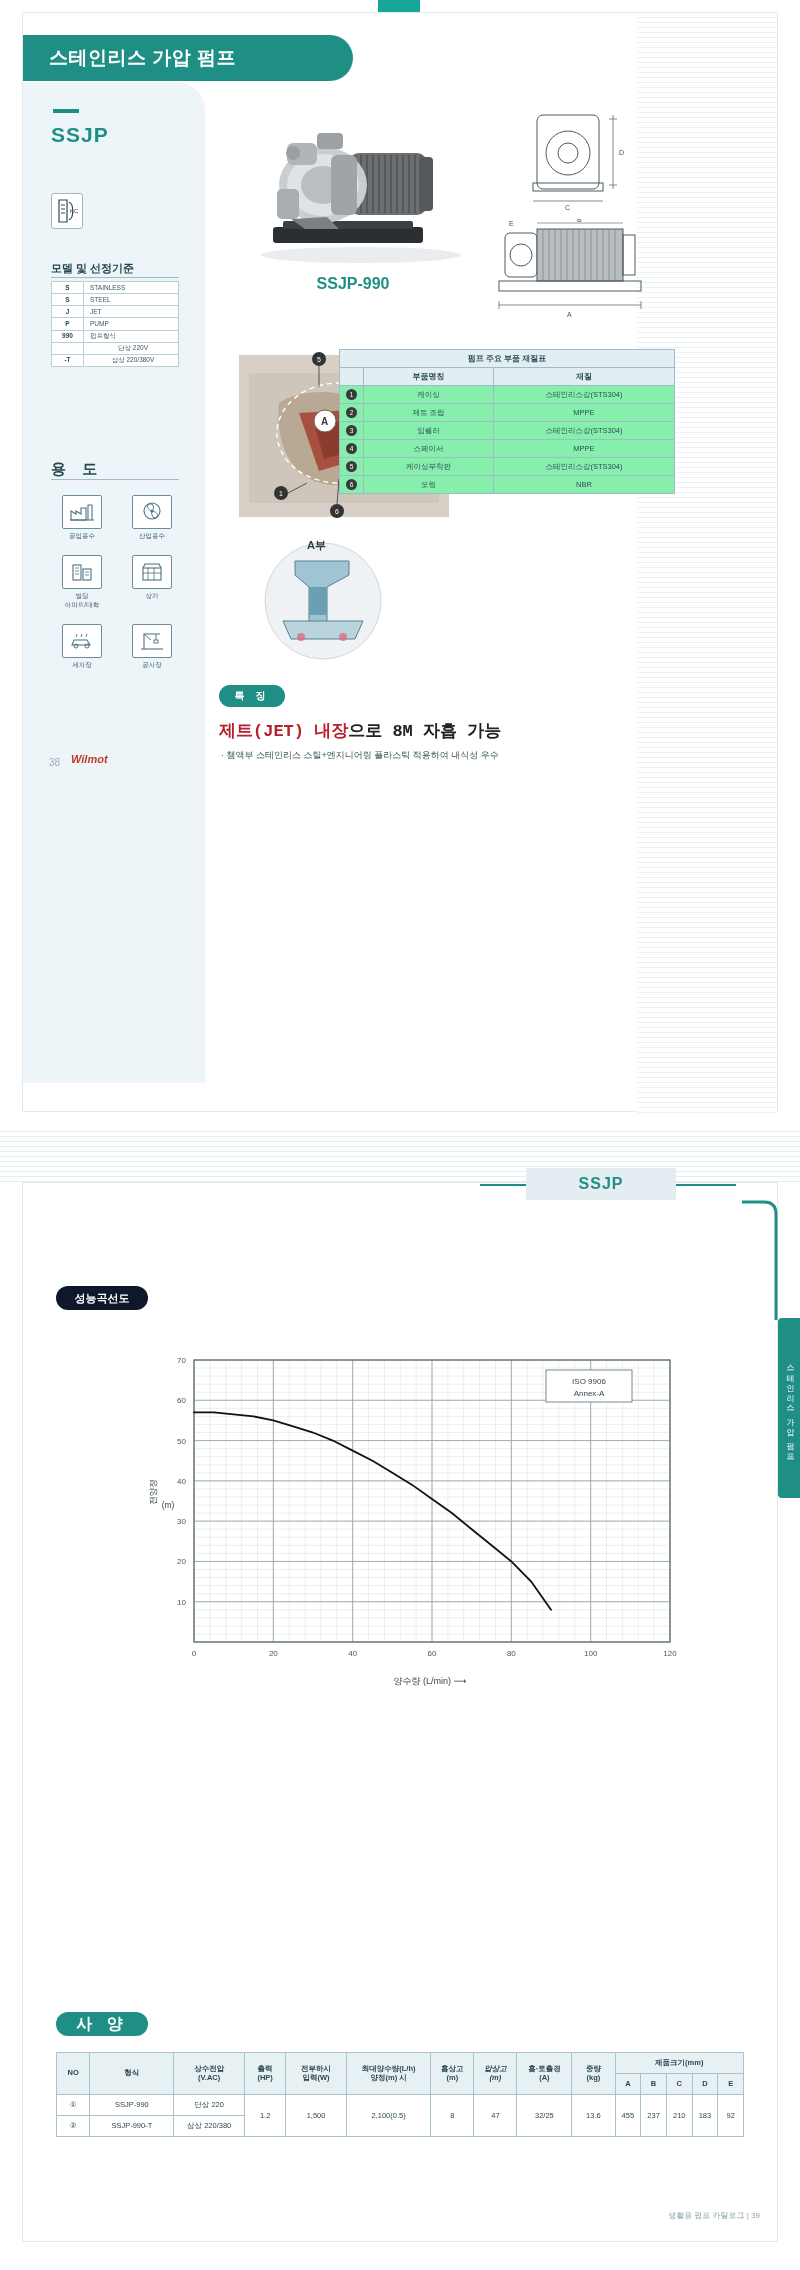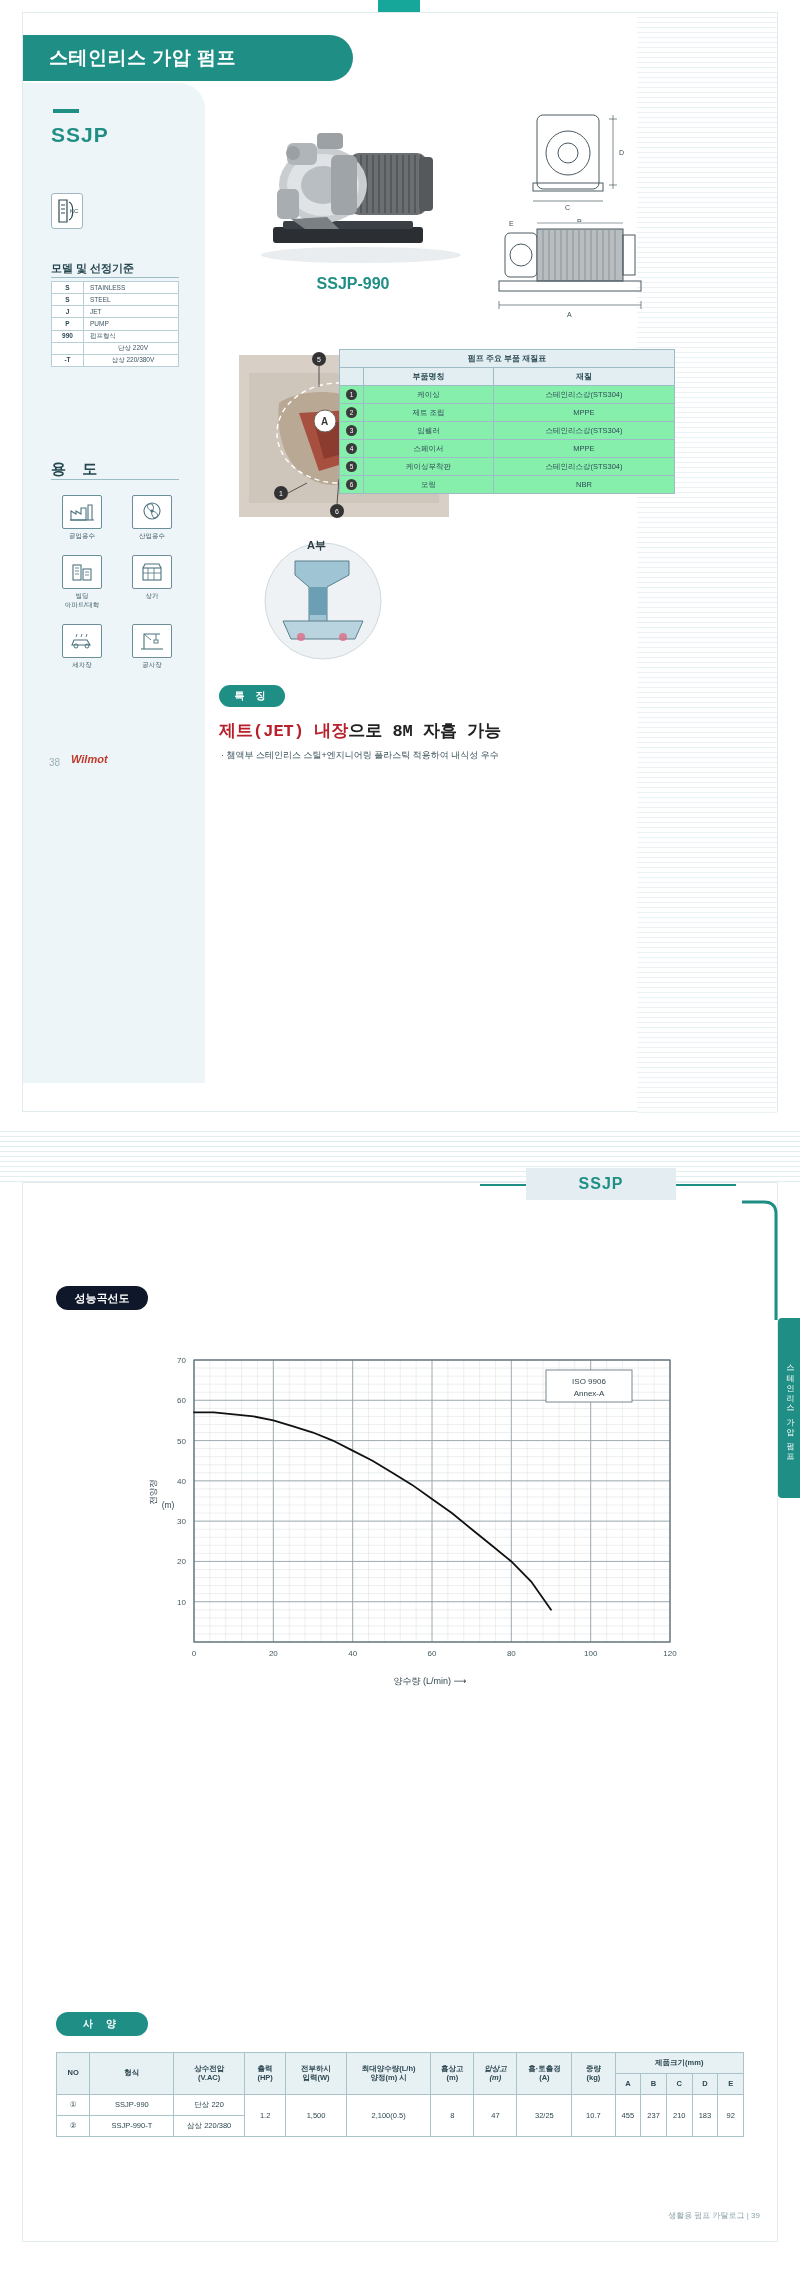--- a/index.html
+++ b/index.html
@@ -203,21 +203,21 @@
   .chart-tag {
     position:absolute; left:56px; top:158px; width:92px; height:24px;
     background:#0f172a; border-radius:12px; color:#fff; font-size:11px; font-weight:bold;
     display:flex; align-items:center; justify-content:center;
   }
   .chart-wrap {
     position:absolute; left:130px; top:214px; width:560px; height:380px;
   }
   .spec-tag {
     position:absolute; left:56px; top:884px; width:92px; height:24px;
-    background:#1f8f86; border-radius:12px; color:#fff; font-size:10px; font-weight:bold;
+    background:#1f8f86; border-radius:12px; color:#fff; font-size:16px; font-weight:bold;
     display:flex; align-items:center; justify-content:center; letter-spacing:5px;
   }
   .spec-table {
     position:absolute; left:56px; top:924px; width:688px;
     border-collapse:collapse; font-size:7.5px; color:#2e4852;
   }
   .spec-table th, .spec-table td {
     border:1px solid #a9c3cb; text-align:center; padding:5px 2px; background:#ffffff;
   }
   .spec-table th { background:#e7f0f3; font-weight:bold; line-height:1.3; }
@@ -686,21 +686,21 @@
     <tr>
       <td>①</td>
       <td>SSJP-990</td>
       <td>단상 220</td>
       <td rowspan="2" class="mid">1.2</td>
       <td rowspan="2" class="mid">1,500</td>
       <td rowspan="2" class="mid">2,100(0.5)</td>
       <td rowspan="2" class="mid">8</td>
       <td rowspan="2" class="mid">47</td>
       <td rowspan="2" class="mid">32/25</td>
-      <td rowspan="2" class="mid">10.7</td>
+      <td rowspan="2" class="mid">13.6</td>
       <td rowspan="2" class="mid">455</td>
       <td rowspan="2" class="mid">237</td>
       <td rowspan="2" class="mid">210</td>
       <td rowspan="2" class="mid">183</td>
       <td rowspan="2" class="mid">92</td>
     </tr>
     <tr>
       <td>②</td>
       <td>SSJP-990-T</td>
       <td>삼상 220/380</td>

